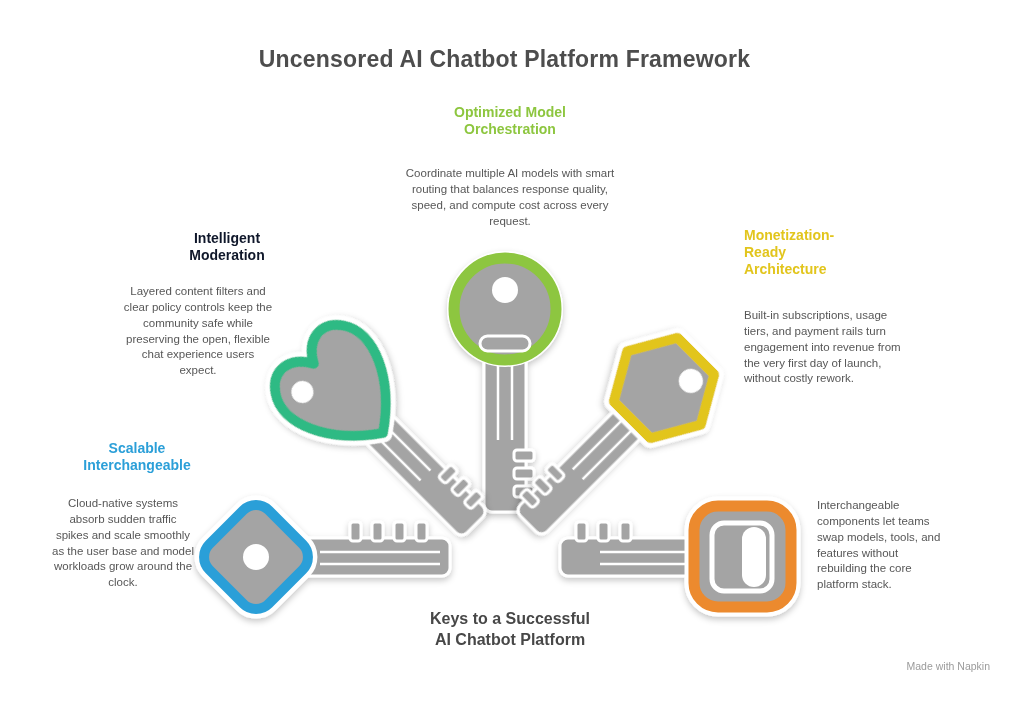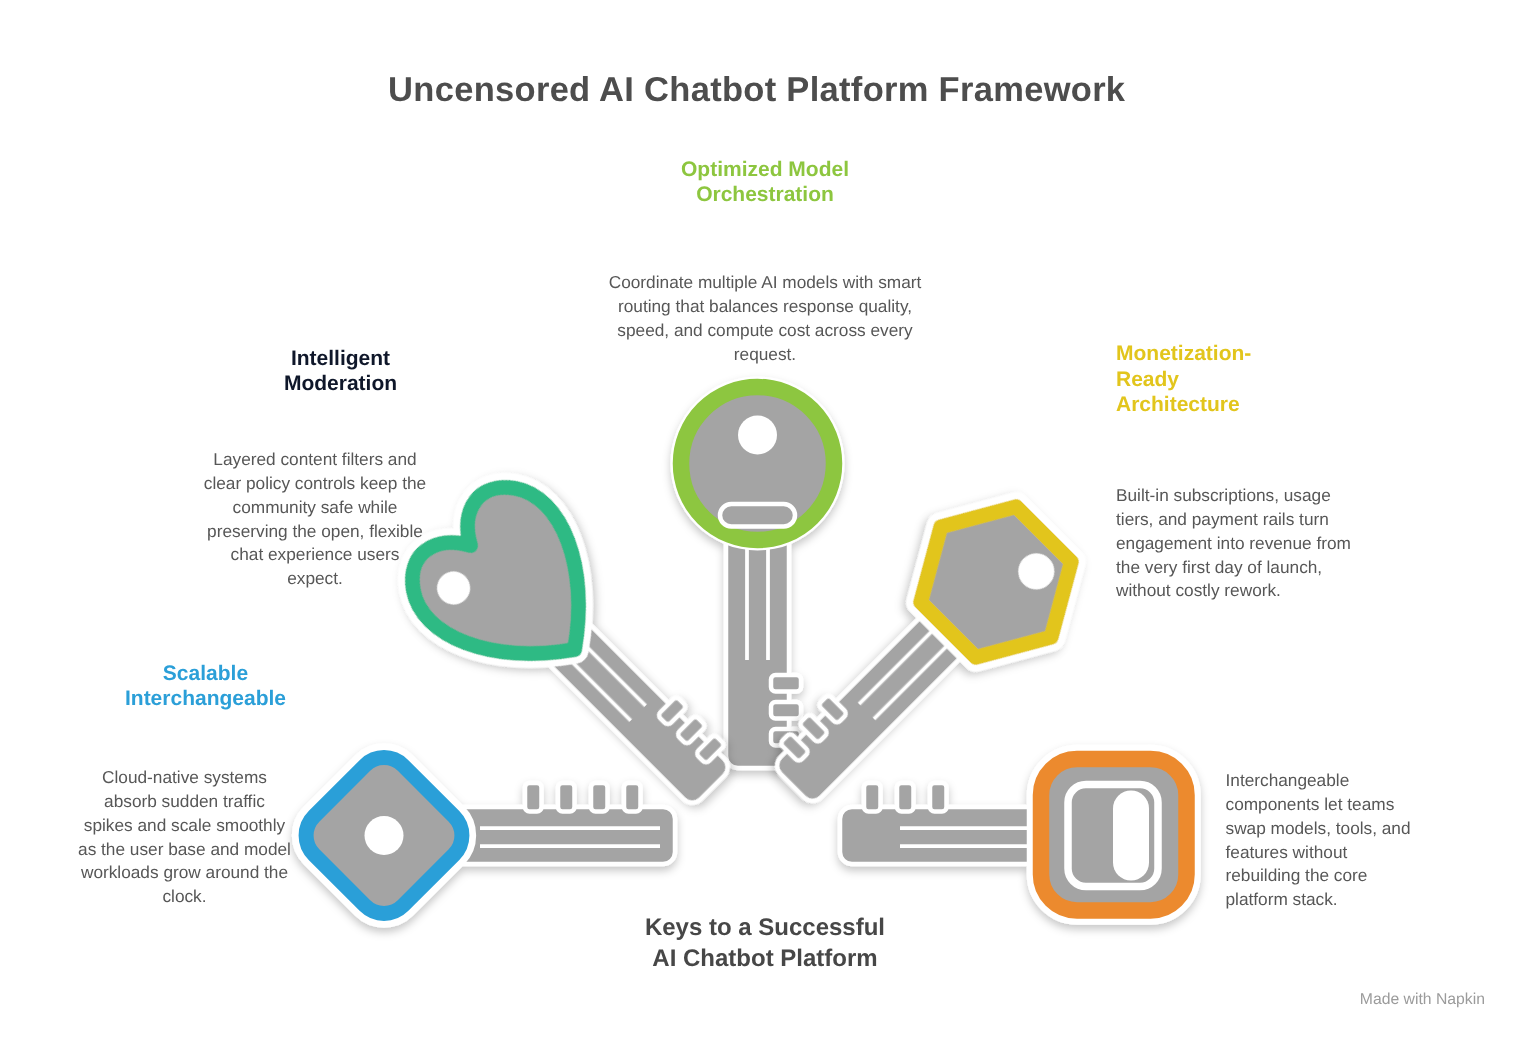--- a/index.html
+++ b/index.html
@@ -8,21 +8,21 @@
     font-family:"Liberation Sans","DejaVu Sans",sans-serif;
     padding-left:44px;
   }
   .pre{white-space:pre-line;}
   .abs{position:absolute;}
   .title{
     width:1009px;top:46px;left:0;text-align:center;
     font-size:23px;font-weight:bold;color:#4d4d4d;letter-spacing:.2px;
   }
   .node-heading{font-size:14px;font-weight:bold;line-height:1.2;}
-  .node-body{font-size:11.5px;line-height:1.38;color:#575757;margin-top:16px;}
+  .node-body{font-size:11.5px;line-height:1.38;color:#575757;}
   .center-block{
     font-size:14px;font-weight:bold;line-height:1.2;color:#4f4f4f;text-align:center;
   }
   .caption{
     font-size:16px;font-weight:bold;line-height:1.32;color:#474747;text-align:center;
   }
   .attribution{font-size:10.5px;color:#9b9b9b;text-align:right;}
   .ta-c{text-align:center;} .ta-l{text-align:left;}
   svg{display:block;}
 </style>
@@ -105,21 +105,21 @@
   </svg>
 
   <div class="abs title">Uncensored AI Chatbot Platform Framework</div>
 
   <div class="abs node-heading pre ta-c" style="left:390px;top:104px;width:240px;color:#8dc63f;">Optimized Model
 Orchestration</div>
   <div class="abs node-body pre ta-c" style="left:402px;top:166px;width:216px;">Coordinate multiple AI models with smart routing that balances response quality, speed, and compute cost across every request.</div>
 
   <div class="abs node-heading pre ta-c" style="left:152px;top:230px;width:150px;color:#0f172a;">Intelligent
 Moderation</div>
-  <div class="abs node-body pre ta-c" style="left:134px;top:284px;width:152px;">Layered content filters and clear policy controls keep the community safe while preserving the open, flexible chat experience users expect.</div>
+  <div class="abs node-body pre ta-c" style="left:122px;top:284px;width:152px;">Layered content filters and clear policy controls keep the community safe while preserving the open, flexible chat experience users expect.</div>
 
   <div class="abs node-heading pre ta-l" style="left:744px;top:227px;width:170px;color:#e2c51c;">Monetization-
 Ready
 Architecture</div>
   <div class="abs node-body pre ta-l" style="left:744px;top:308px;width:158px;">Built-in subscriptions, usage tiers, and payment rails turn engagement into revenue from the very first day of launch, without costly rework.</div>
 
   <div class="abs node-heading pre ta-c" style="left:62px;top:440px;width:150px;color:#2b9fd8;">Scalable
 Interchangeable</div>
   <div class="abs node-body pre ta-c" style="left:52px;top:496px;width:142px;">Cloud-native systems absorb sudden traffic spikes and scale smoothly as the user base and model workloads grow around the clock.</div>
 

